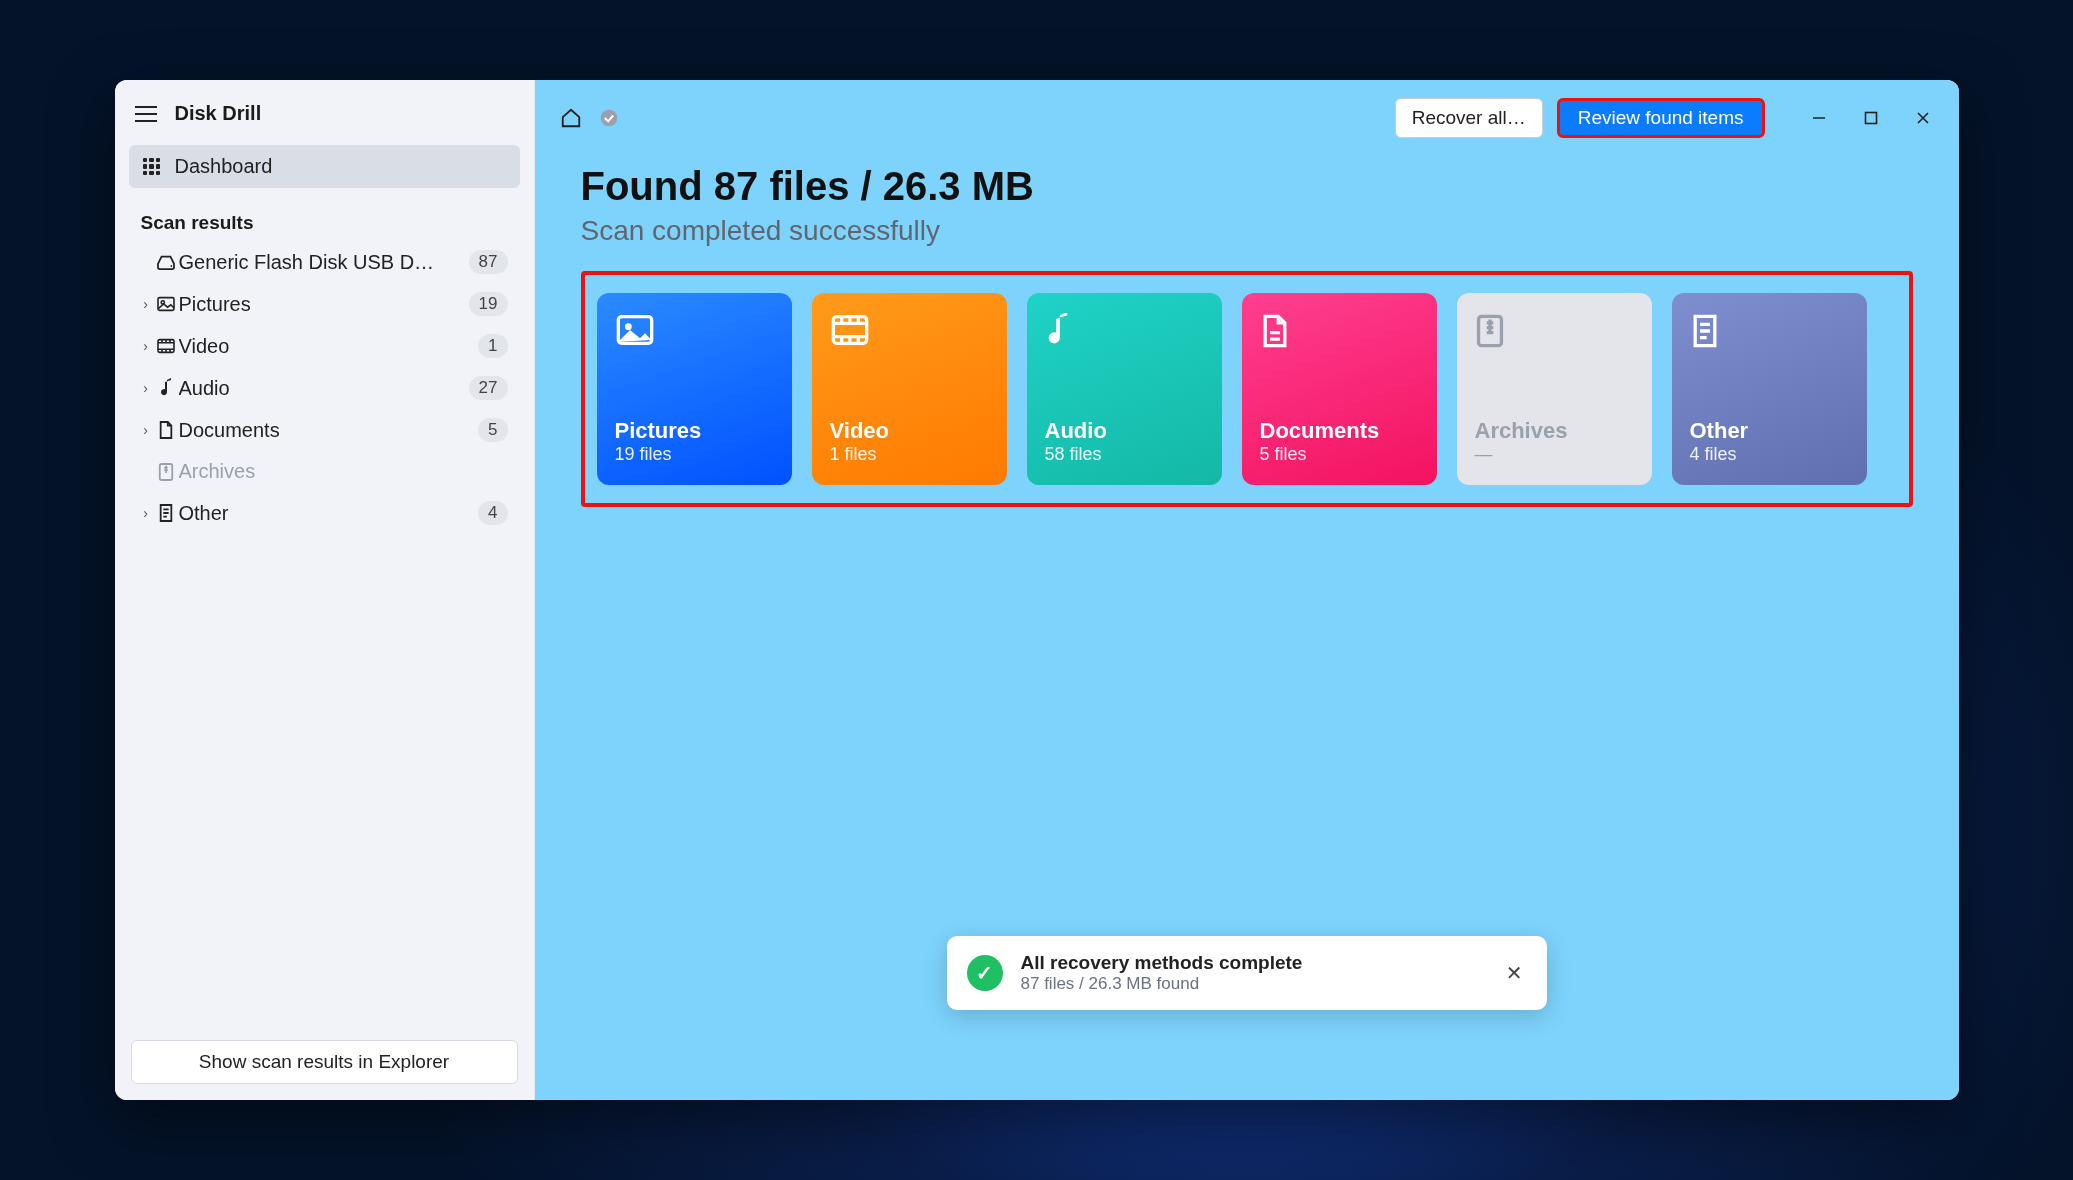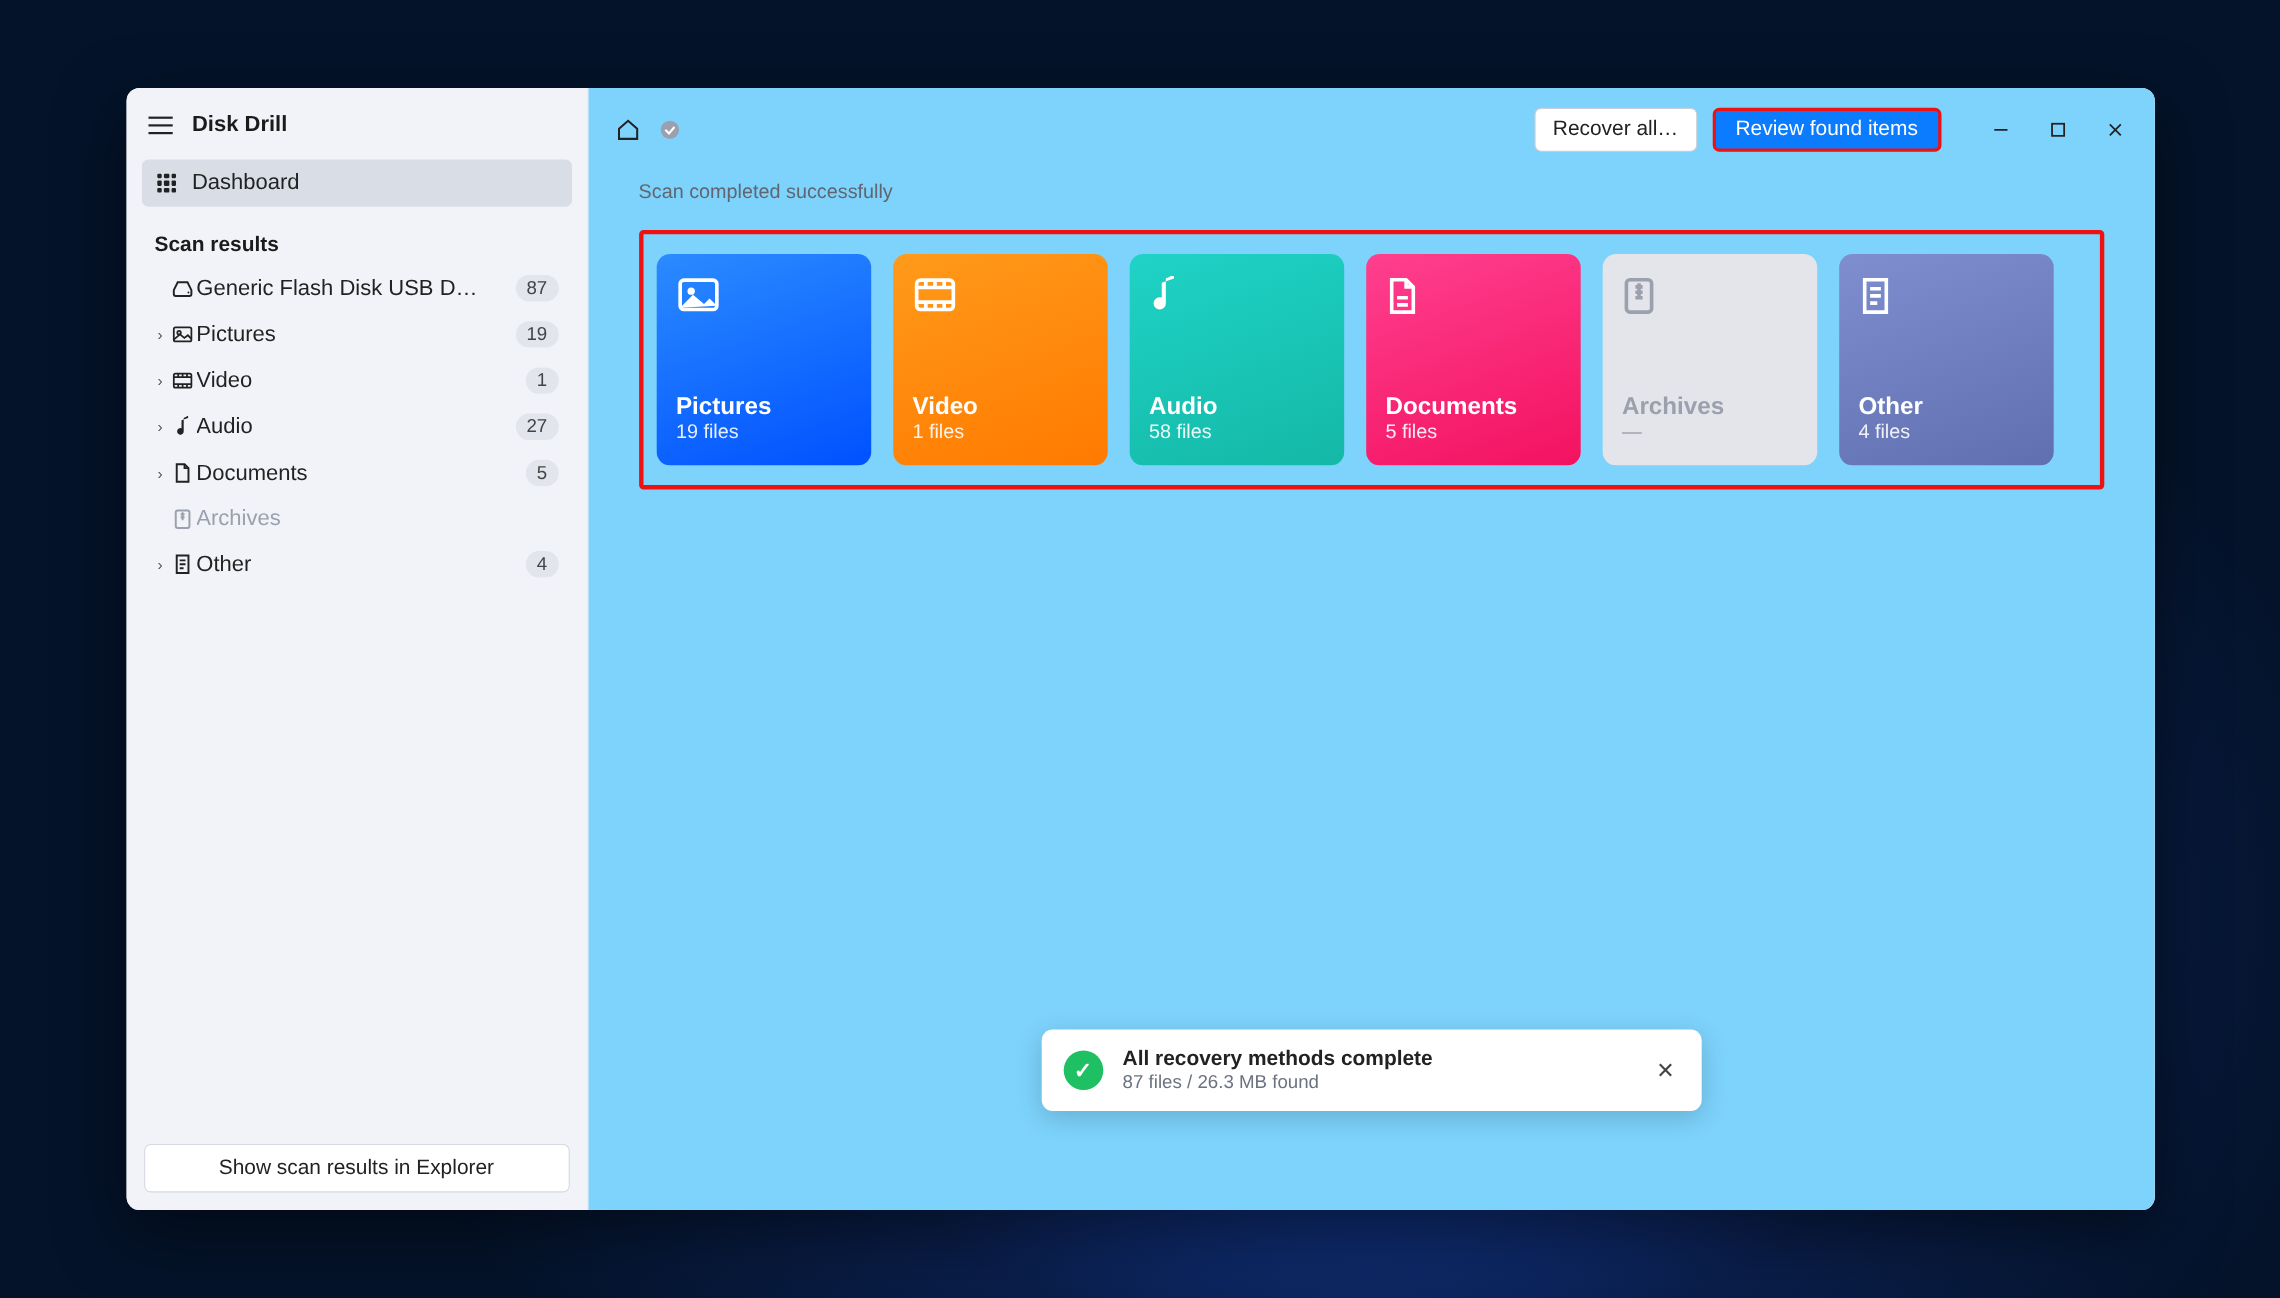--- a/index.html
+++ b/index.html
@@ -84,21 +84,21 @@
   padding:8px 16px;font-size:19px;cursor:pointer;color:#222;
 }
 .btn-primary {
   background:#0b7bff;border:3px solid #e11;border-radius:6px;
   padding:6px 18px;font-size:19px;cursor:pointer;color:#fff;font-weight:500;
 }
 .win-controls { display:flex; gap:28px; margin-left:28px;}
 .win-btn { width:24px;height:24px;display:flex;align-items:center;justify-content:center;cursor:pointer;font-size:18px;color:#222;}
 .content { padding: 16px 46px; position:relative; flex:1;}
 .headline { font-size:40px; font-weight:700; color:#111; margin-bottom:6px;}
-.subhead  { font-size:18px; color:#606570; margin-bottom:24px;}
+.subhead  { font-size:28px; color:#606570; margin-bottom:24px;}
 .cards-wrap { border:4px solid #e11; border-radius:4px; padding:18px 12px; display:flex; gap:20px;}
 .card {
   width:195px; height:192px; border-radius:12px; padding:20px 18px;
   display:flex; flex-direction:column; justify-content:space-between; cursor:pointer; color:#fff;
 }
 .card .card-icon{height:40px; display:flex; align-items:flex-start;}
 .card-title { font-size:22px; font-weight:700;}
 .card-sub { font-size:18px; opacity:.9;}
 .card.pictures  { background:linear-gradient(160deg,#2b8bff,#0051ff);}
 .card.video     { background:linear-gradient(160deg,#ff9a1a,#ff7a00);}
@@ -279,20 +279,21 @@
           </div>
         <div class="win-btn">
             <svg width="14" height="14">
               <path d="M2 2 L12 12 M12 2 L2 12" stroke="#222" stroke-width="1.6"></path>
             </svg>
           </div>
       </div>
     </div>
 
     <div class="content">
+      <h1 class="headline">Found 87 files / 26.3 MB</h1>
       <div class="subhead">Scan completed successfully</div>
 
       <div class="cards-wrap">
 
         <div class="card pictures">
           <div class="card-icon">
             <svg width="40" height="34" viewBox="0 0 24 20" fill="none" stroke="#fff" stroke-width="2">
                 <rect x="2" y="2" width="20" height="16" rx="2"></rect>
                 <circle cx="8" cy="8" r="2" fill="#fff" stroke="none"></circle>
                 <path d="M2 17 L9 10 L15 15 L18 12 L22 16" fill="#fff" stroke="none"></path>

